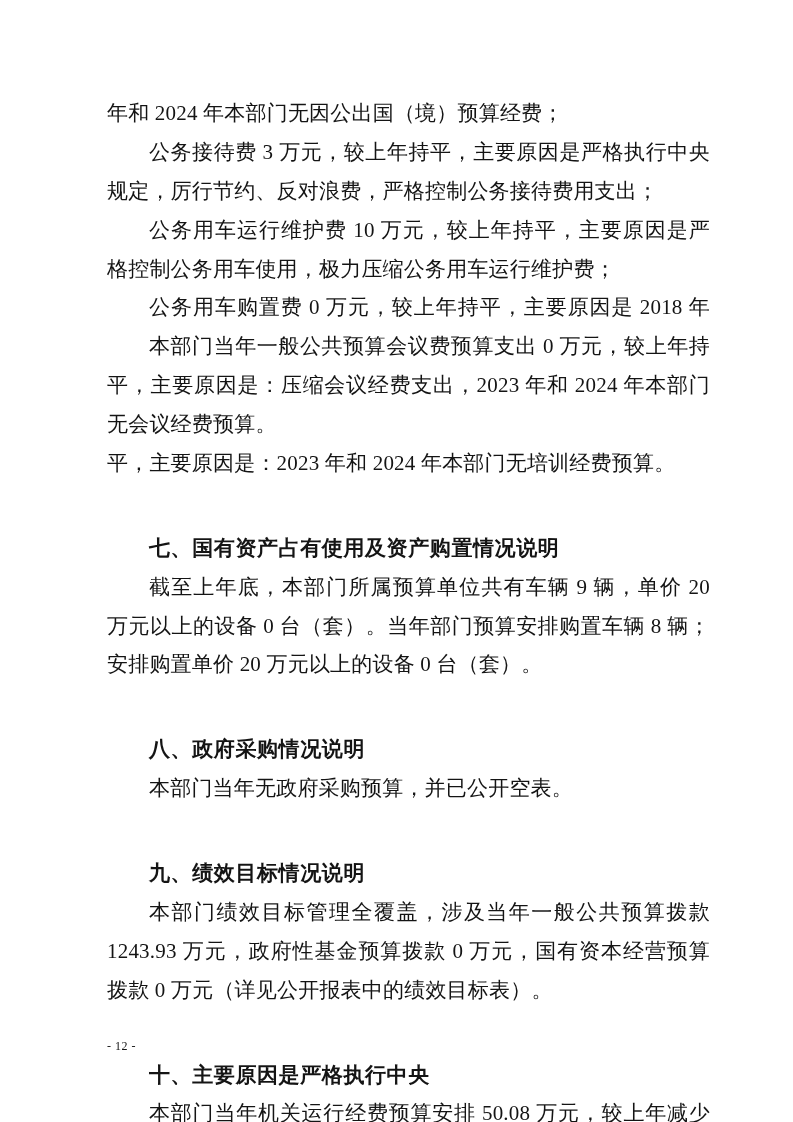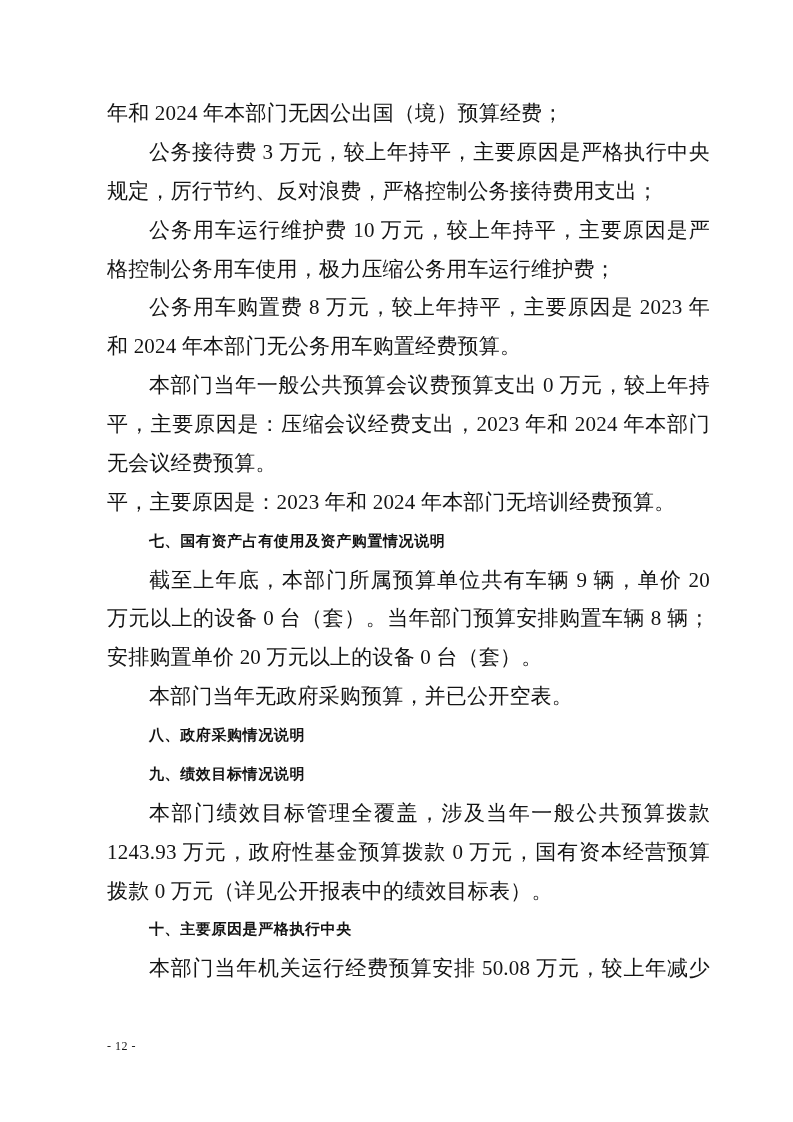--- a/index.html
+++ b/index.html
@@ -34,22 +34,23 @@
     text-indent: 42px;
     font-family: Liberation Serif, serif;
   }
   .line.fill {
     text-align: justify;
     text-align-last: justify;
   }
   .line.heading {
     font-family: "Liberation Sans", sans-serif;
     font-weight: bold;
-    font-size: 15px;
+    font-size: 21px;
     letter-spacing: 0.6px;
+    margin-top: 46px;
   }
   .page-number {
     position: absolute;
     left: 107px;
     top: 1033px;
     height: 26px;
     line-height: 26px;
     font-size: 12px;
     font-family: "Liberation Serif", serif;
     letter-spacing: 0.5px;
@@ -58,32 +59,31 @@
 </head>
 <body>
 
 <div class="page">
   <div class="doc-body">
       <div class="line">年和 2024 年本部门无因公出国（境）预算经费；</div>
       <div class="line indent fill">公务接待费 3 万元，较上年持平，主要原因是严格执行中央</div>
       <div class="line">规定，厉行节约、反对浪费，严格控制公务接待费用支出；</div>
       <div class="line indent fill">公务用车运行维护费 10 万元，较上年持平，主要原因是严</div>
       <div class="line">格控制公务用车使用，极力压缩公务用车运行维护费；</div>
-      <div class="line indent fill">公务用车购置费 8 万元，较上年持平，主要原因是 2023 年</div>
-      <div class="line">和 2024 年本部门无公务用车购置经费预算。</div>
+      <div class="line indent fill">公务用车购置费 0 万元，较上年持平，主要原因是 2018 年</div>
       <div class="line indent fill">本部门当年一般公共预算会议费预算支出 0 万元，较上年持</div>
       <div class="line fill">平，主要原因是：压缩会议经费支出，2023 年和 2024 年本部门</div>
       <div class="line">无会议经费预算。</div>
       <div class="line">平，主要原因是：2023 年和 2024 年本部门无培训经费预算。</div>
       <div class="line heading indent">七、国有资产占有使用及资产购置情况说明</div>
       <div class="line indent fill">截至上年底，本部门所属预算单位共有车辆 9 辆，单价 20</div>
       <div class="line fill">万元以上的设备 0 台（套）。当年部门预算安排购置车辆 8 辆；</div>
       <div class="line">安排购置单价 20 万元以上的设备 0 台（套）。</div>
+      <div class="line heading indent">八、政府采购情况说明</div>
       <div class="line indent">本部门当年无政府采购预算，并已公开空表。</div>
-      <div class="line heading indent">八、政府采购情况说明</div>
       <div class="line heading indent">九、绩效目标情况说明</div>
       <div class="line indent fill">本部门绩效目标管理全覆盖，涉及当年一般公共预算拨款</div>
       <div class="line fill">1243.93 万元，政府性基金预算拨款 0 万元，国有资本经营预算</div>
       <div class="line">拨款 0 万元（详见公开报表中的绩效目标表）。</div>
       <div class="line heading indent">十、主要原因是严格执行中央</div>
       <div class="line indent fill">本部门当年机关运行经费预算安排 50.08 万元，较上年减少</div>
     </div>
   <div class="page-number">- 12 -</div>
 </div>
 

